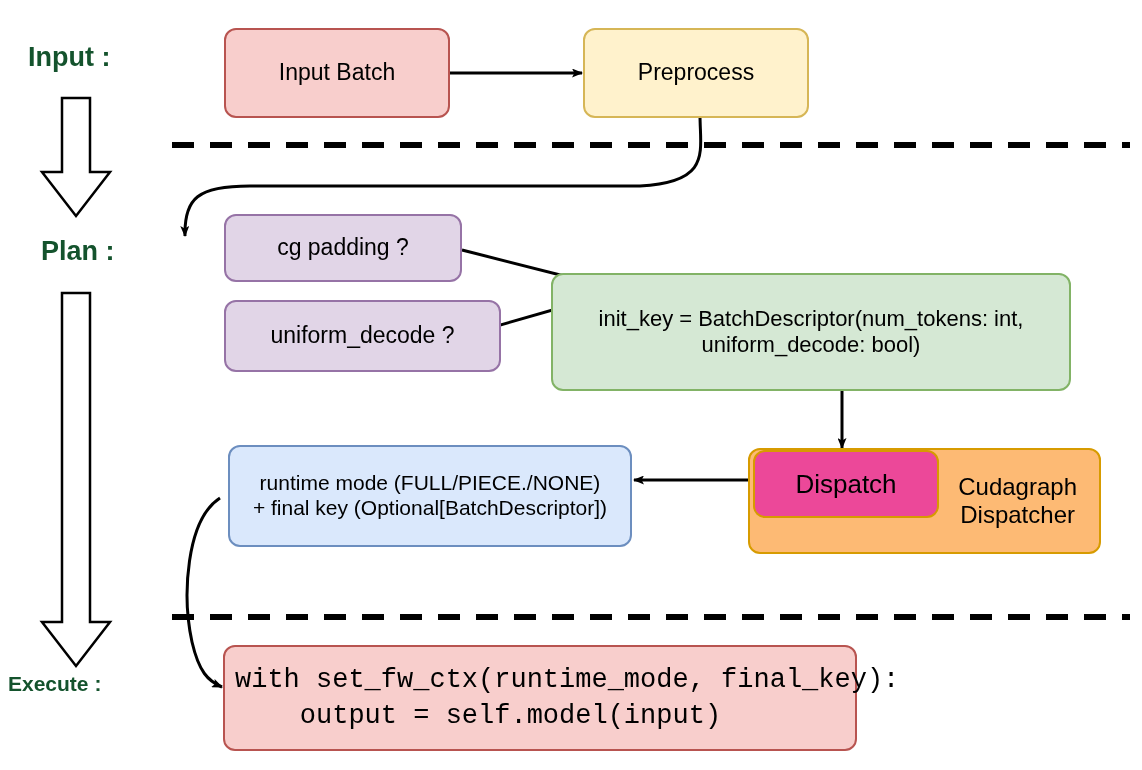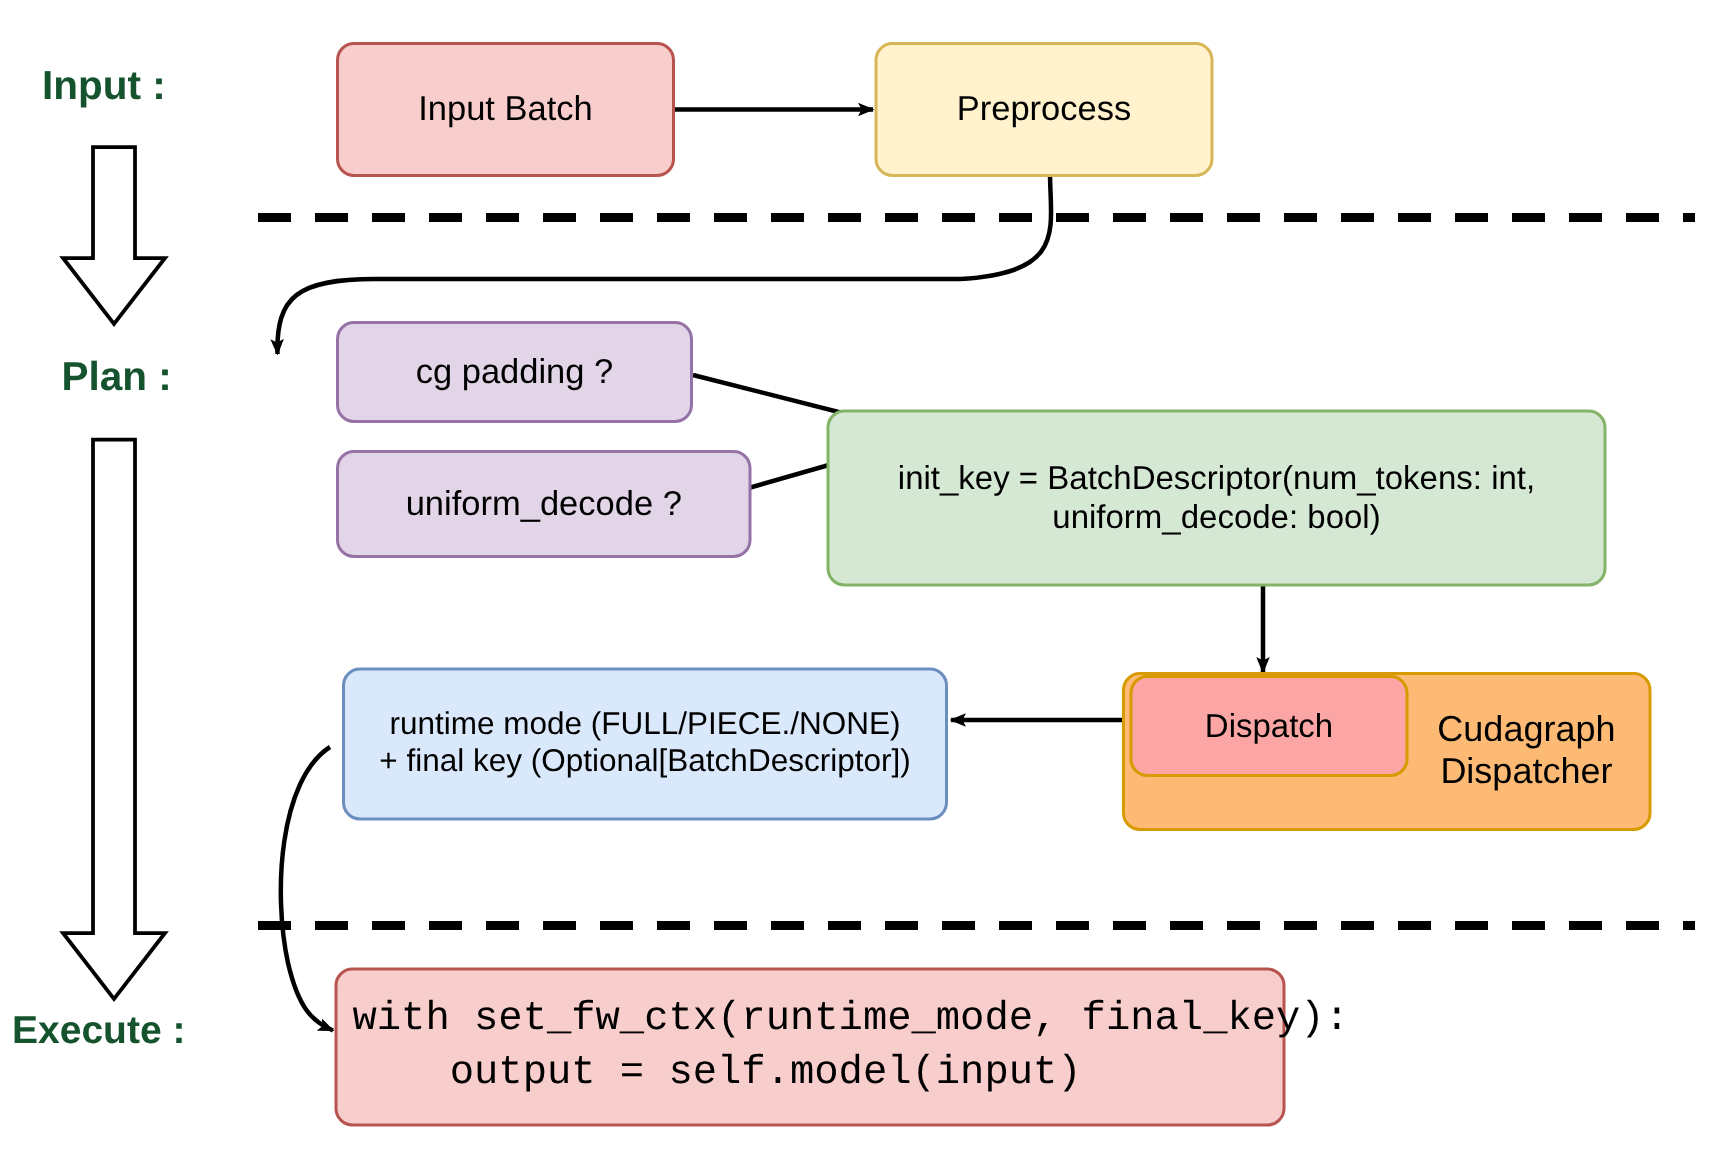--- a/index.html
+++ b/index.html
@@ -72,23 +72,23 @@
   }
   .node-orange-outer {
     background: #fdba74;
     border-color: #d79b00;
     font-size: 24px;
     align-items: center;
     justify-content: flex-end;
     padding-right: 22px;
   }
   .node-orange-inner {
-    background: #fca5a5;
+    background: #ec4899;
     border-color: #d79b00;
-    font-size: 22px;
+    font-size: 26px;
   }
   .node-code {
     background: #f8cecc;
     border-color: #b85450;
     font-family: "Liberation Mono", "DejaVu Sans Mono", monospace;
     font-size: 27px;
     justify-content: flex-start;
     align-items: center;
     padding-left: 10px;
     text-align: left;
@@ -127,21 +127,21 @@
 
     <line x1="842" y1="352" x2="842" y2="448" stroke="#000000" stroke-width="3" marker-end="url(#ah)"></line>
 
     <line x1="754" y1="480" x2="634" y2="480" stroke="#000000" stroke-width="3" marker-end="url(#ah)"></line>
 
     <path d="M 220,498 C 186,520 182,596 192,642 C 199,672 208,681 222,687" fill="none" stroke="#000000" stroke-width="3" marker-end="url(#ah)"></path>
   </svg>
 
   <div class="stage-label" style="left:28px; top:44px; font-size:27px;">Input :</div>
   <div class="stage-label" style="left:41px; top:238px; font-size:27px;">Plan :</div>
-  <div class="stage-label" style="left:8px; top:673px; font-size:26px;">Execute :</div>
+  <div class="stage-label" style="left:8px; top:673px; font-size:21px;">Execute :</div>
 
   <div class="node node-inputbatch" style="left:224px; top:28px; width:226px; height:90px;">Input Batch</div>
 
   <div class="node node-preprocess" style="left:583px; top:28px; width:226px; height:90px;">Preprocess</div>
 
   <div class="node node-purple" style="left:224px; top:214px; width:238px; height:68px;">cg padding ?</div>
 
   <div class="node node-purple" style="left:224px; top:300px; width:277px; height:72px;">uniform_decode ?</div>
 
   <div class="node node-green multiline" style="left:551px; top:235px; width:520px; height:118px;margin-top:38px;">init_key = BatchDescriptor(num_tokens: int,

